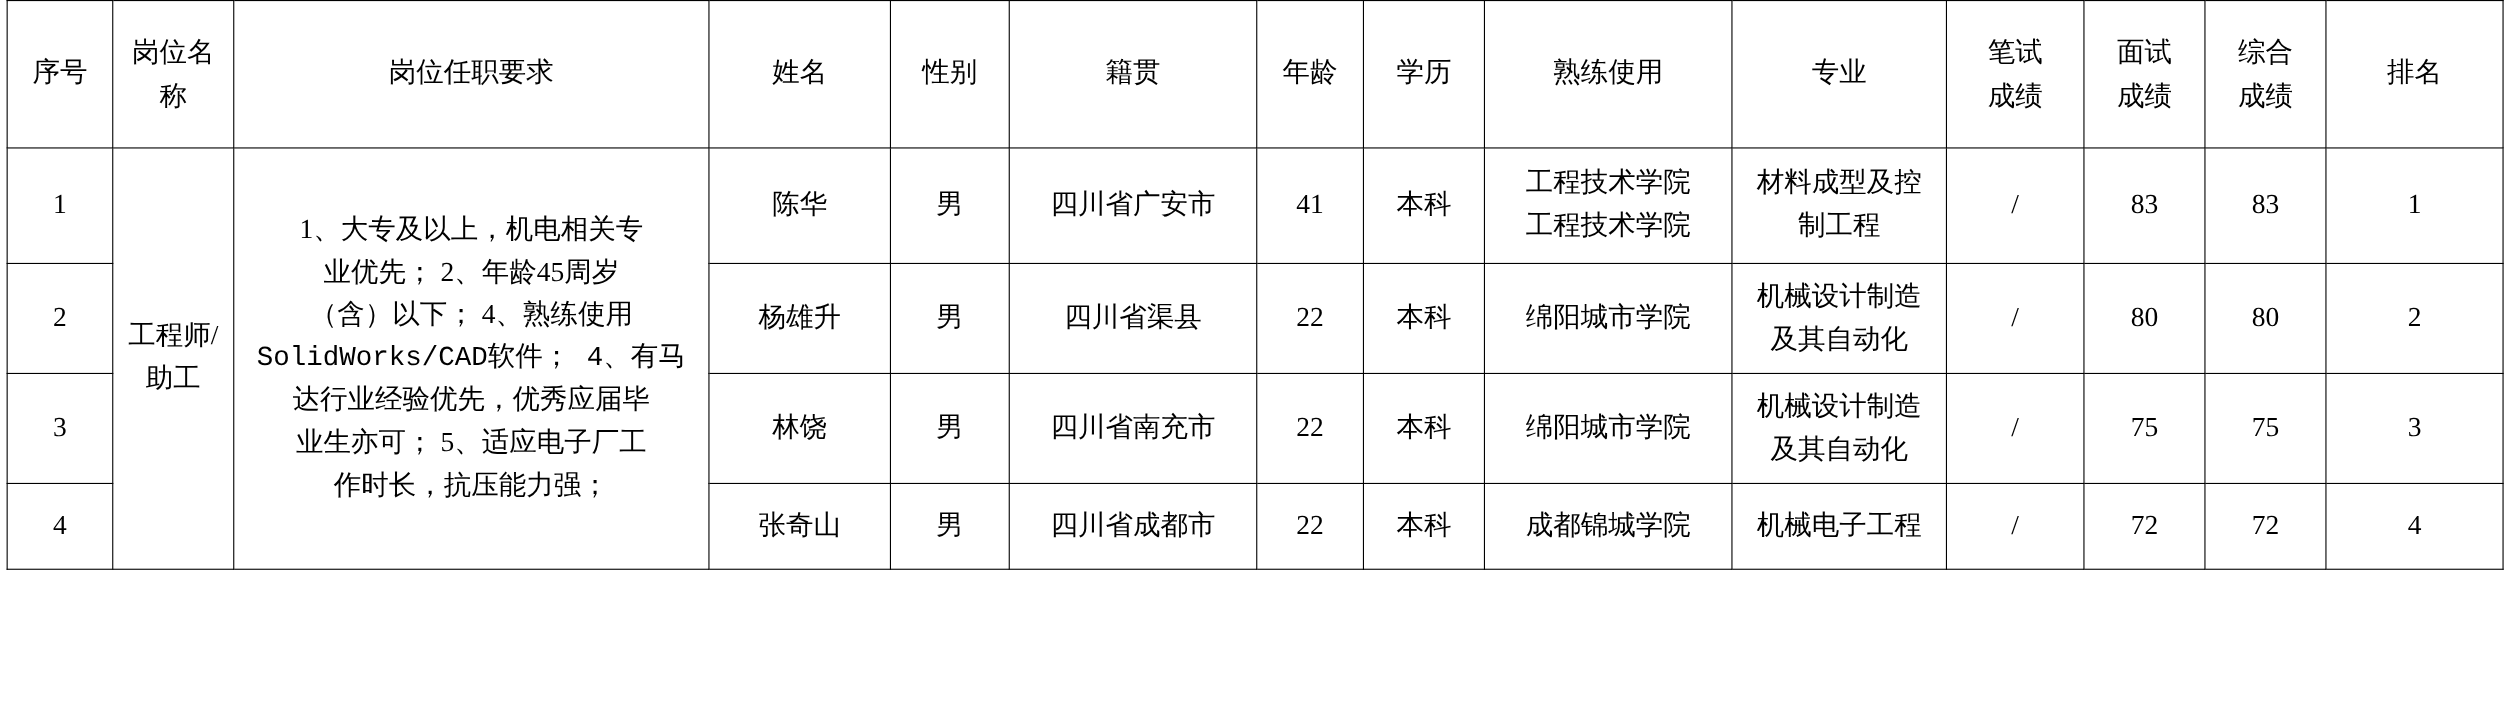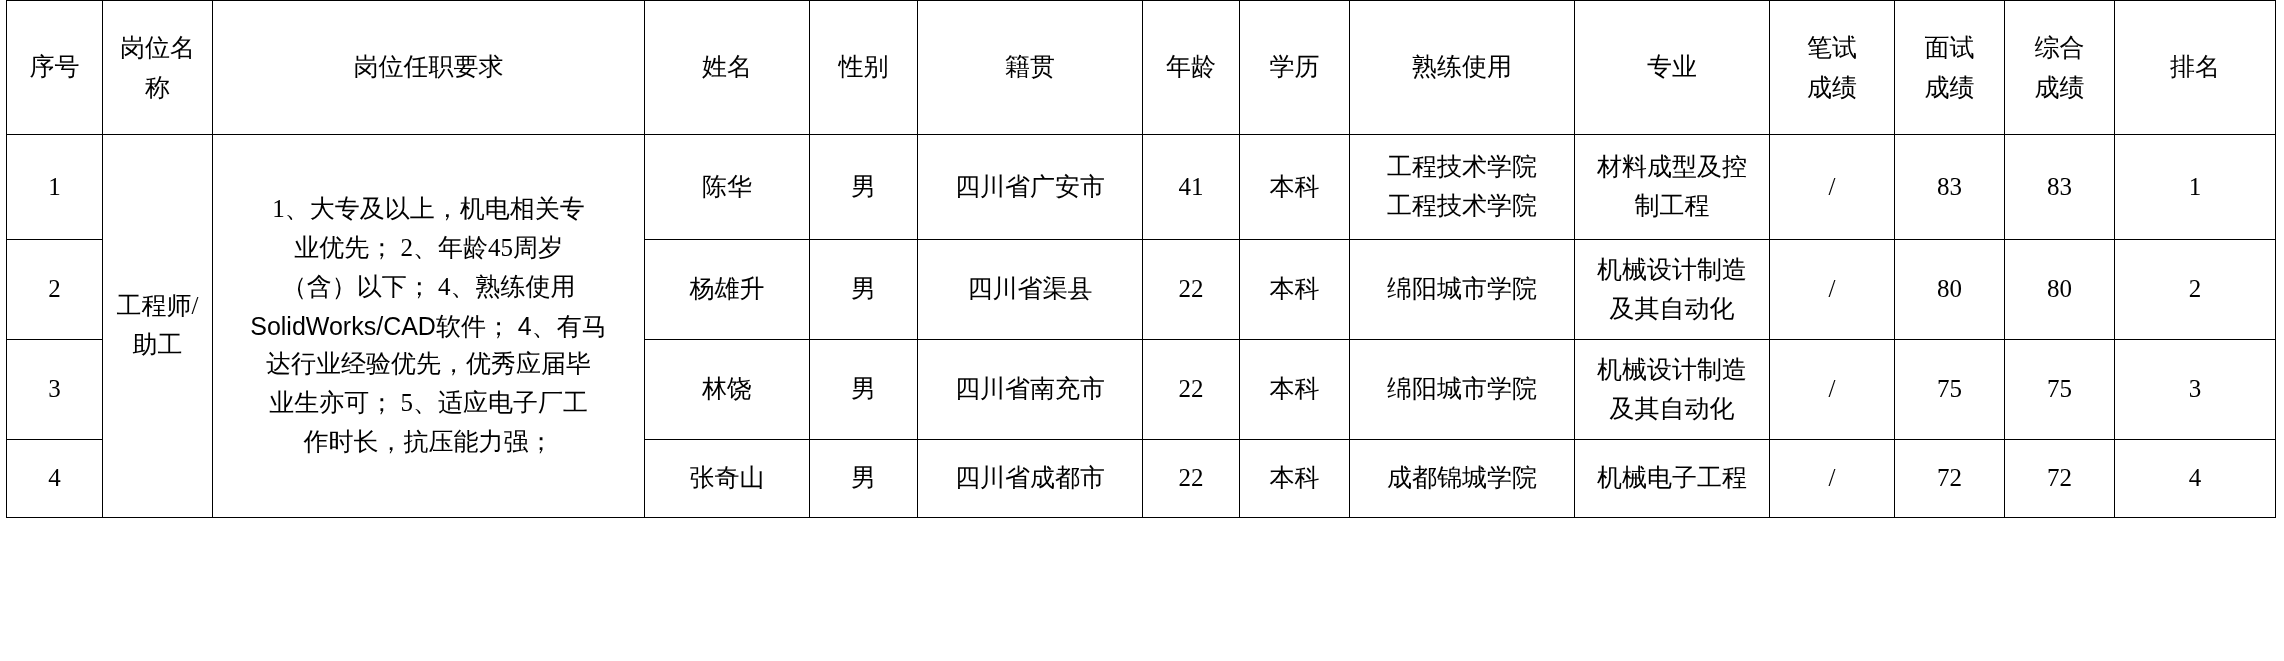--- a/index.html
+++ b/index.html
@@ -69,21 +69,21 @@
     font-size: 25px;
   }
   .two-line {
     line-height: 1.6;
   }
   .row-1 td { height: 105px; }
   .row-2 td { height: 100px; }
   .row-3 td { height: 100px; }
   .row-4 td { height: 78px; }
   .latin {
-    font-family: Liberation Sans, sans-serif;
+    font-family: Liberation Mono, monospace;
   }
 </style>
 </head>
 <body>
 
 <div class="sheet">
   <table class="recruit">
     <colgroup>
       <col class="col-seq">
       <col class="col-post">

